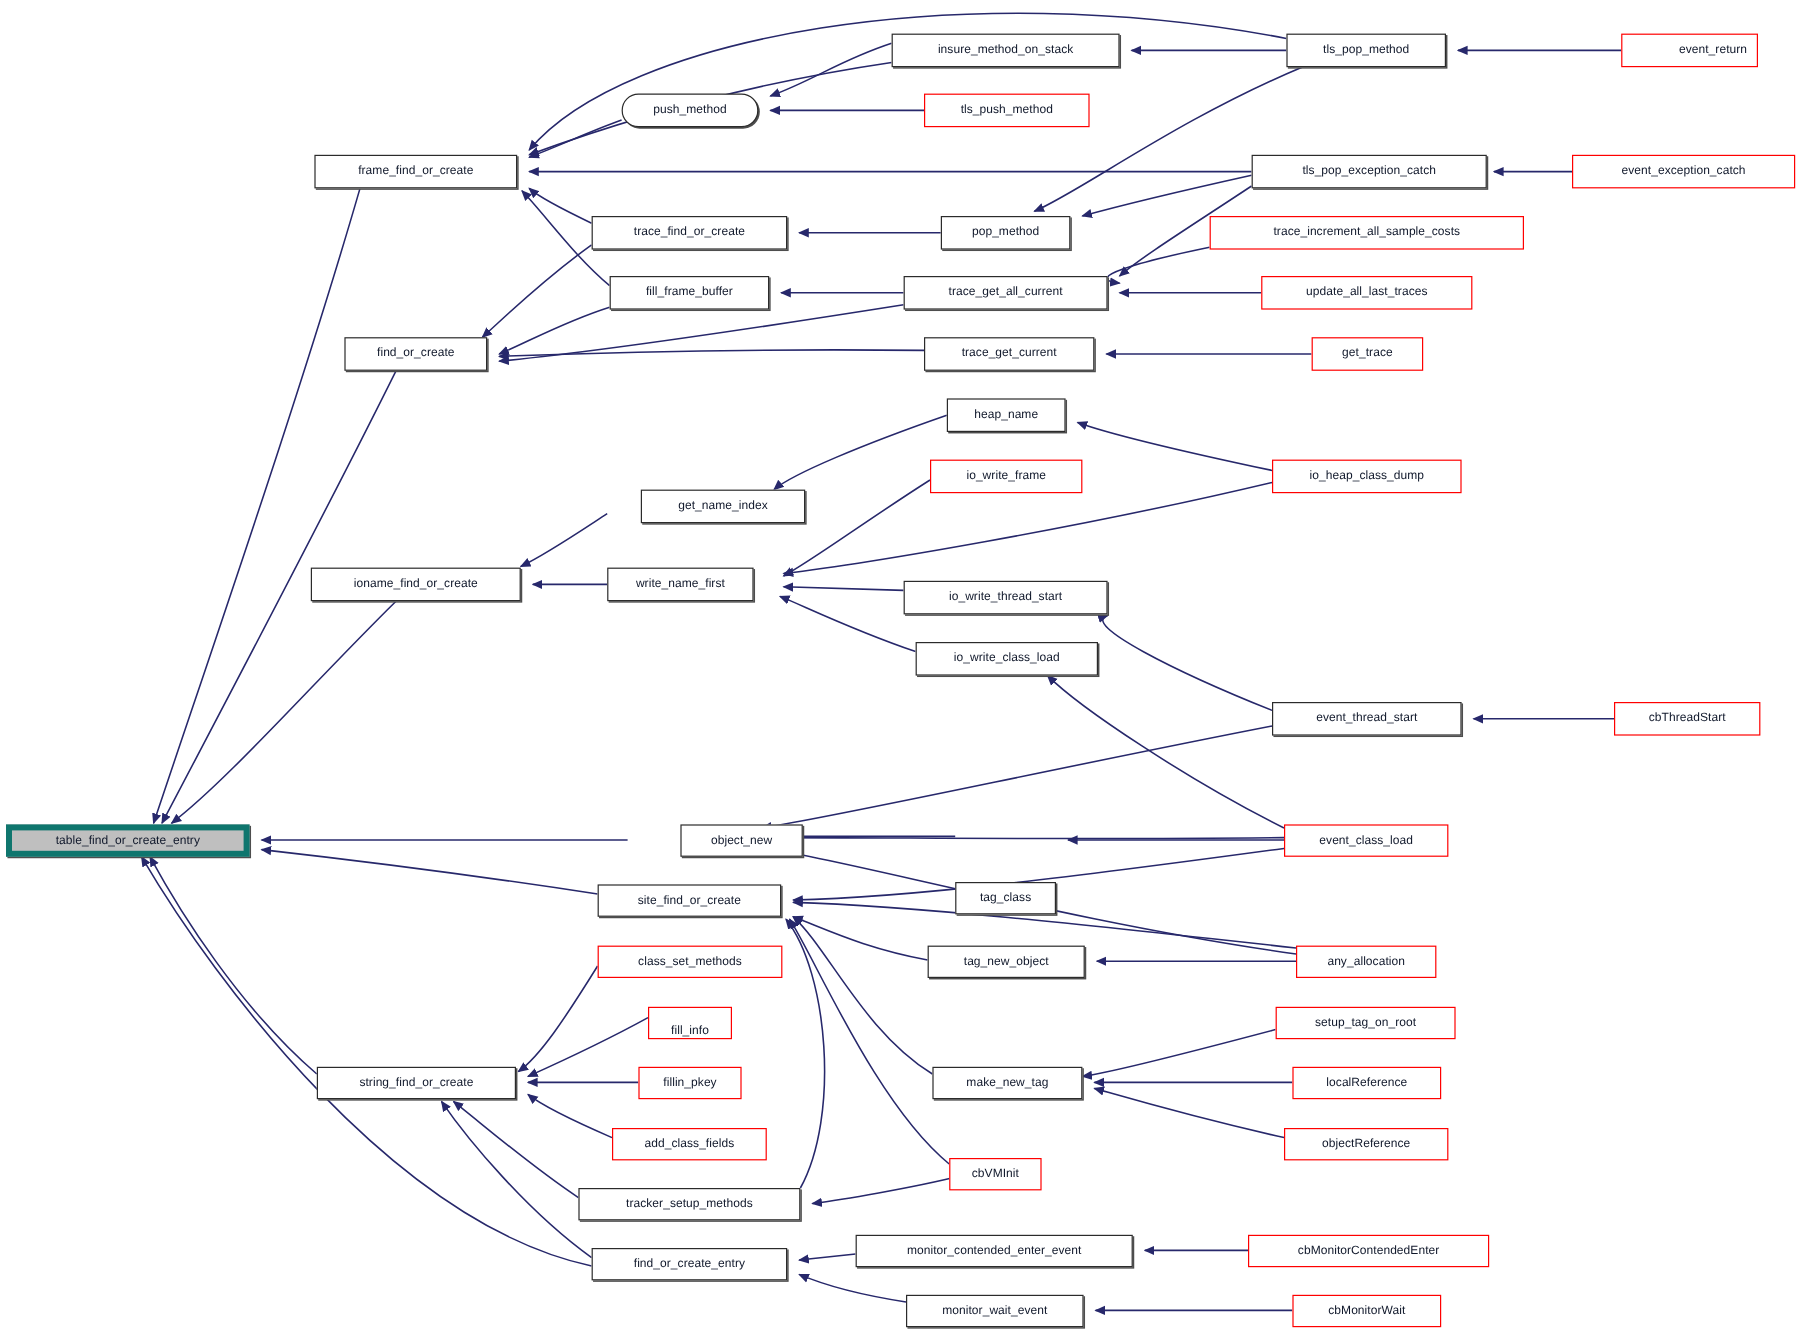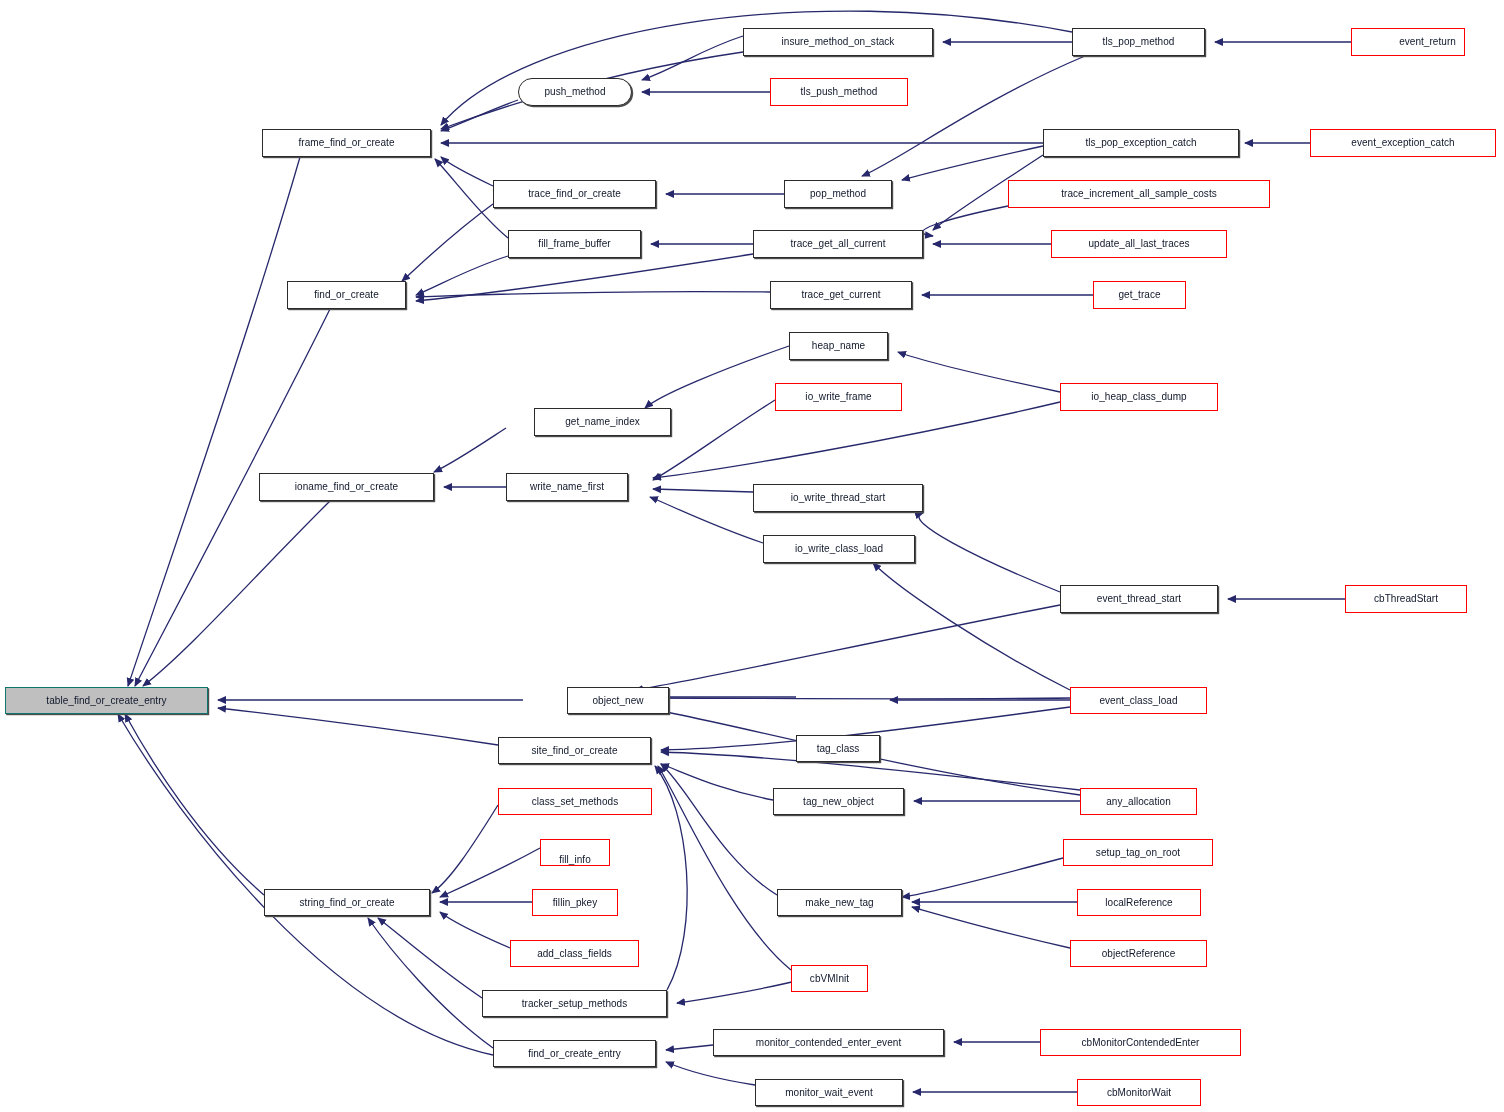--- a/index.html
+++ b/index.html
@@ -5,21 +5,21 @@
   html,body{margin:0;padding:0;background:#ffffff;}
   #canvas{position:relative;width:1504px;height:1112px;background:#ffffff;
           font-family:"Liberation Sans", sans-serif;overflow:hidden;}
   #edges{position:absolute;left:0;top:0;width:1504px;height:1112px;}
   .node{position:absolute;box-sizing:border-box;display:flex;align-items:center;
         justify-content:center;white-space:nowrap;line-height:1;}
   .node span{display:block;font-size:10px;color:#0f172a;letter-spacing:0.05px;}
   .n-black{border:1px solid #2b2b2b;background:#ffffff;
            box-shadow:1.2px 1.2px 0 0 #4d4d4d;}
   .n-red{border:1.6px solid #ff0000;background:#ffffff;}
-  .n-root{border:1px solid #0f766e;background:#bfbfbf;
+  .n-root{border:5px solid #0f766e;background:#bfbfbf;
           box-shadow:1.2px 1.2px 0 0 #4d4d4d;}
 </style>
 </head>
 <body>
 
 <div id="canvas">
   <svg id="edges" viewBox="0 0 1504 1112" xmlns="http://www.w3.org/2000/svg">
     <defs>
       <marker id="ah" markerWidth="9" markerHeight="9" refX="8" refY="4.5" orient="auto" markerUnits="userSpaceOnUse">
         <path d="M0,0.6 L9,4.5 L0,8.4 z" fill="#27286b"></path>

